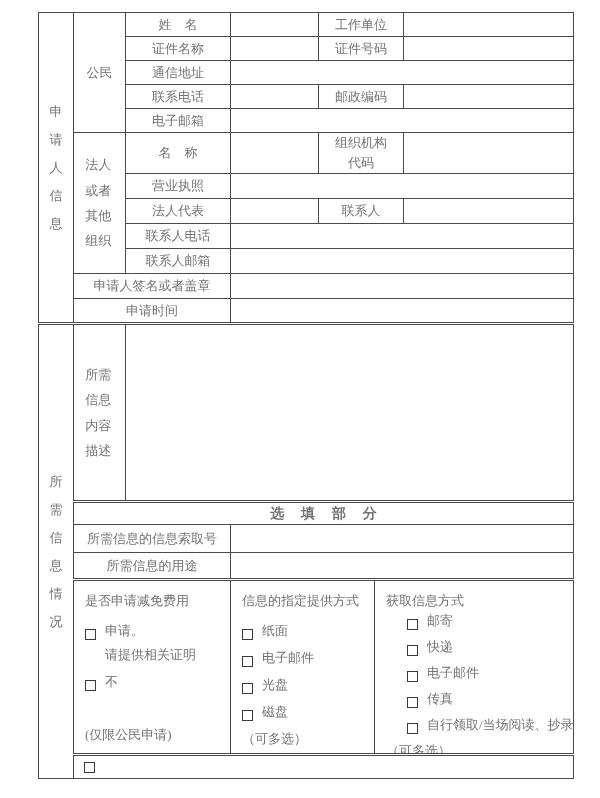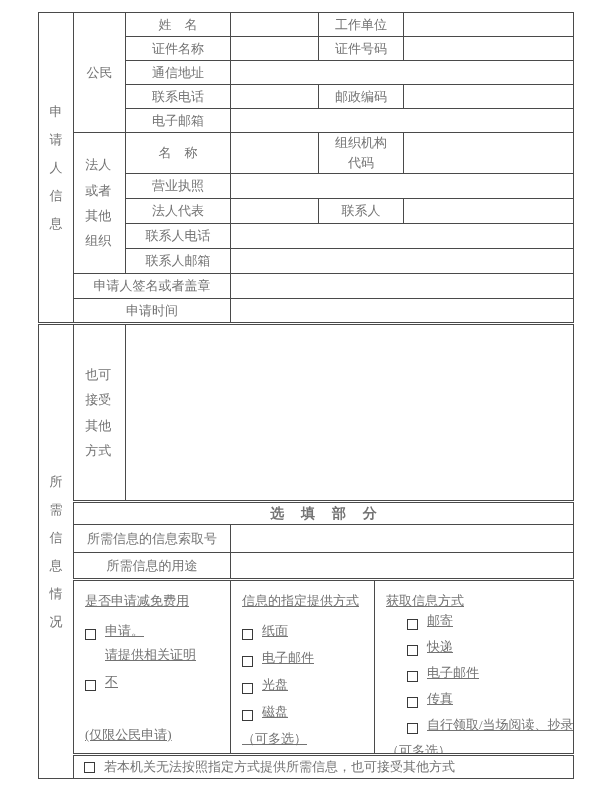--- a/index.html
+++ b/index.html
@@ -22,21 +22,21 @@
   tr.h27 { height:27px; } tr.h174 { height:174px; }
   tr.secbreak > td { border-top:3px double #4a4a4a; }
 
   .vtext { width:1.15em; margin:0 auto; line-height:2.15; word-break:break-all; text-align:center; }
   .wrap2 { width:2.2em; margin:16px auto; line-height:1.95; word-break:break-all; text-align:left; }
   .wrap4 { width:4.6em; margin:0 auto; line-height:1.55; text-align:center; }
 
   .opt-header { font-weight:bold; letter-spacing:1.2em; text-indent:1.2em; font-size:14px; }
 
   td.box { vertical-align:top; text-align:left; }
-  .optbox { display:flex; flex-direction:column; height:172px; padding:11px 6px 9px 11px;text-decoration:underline; }
+  .optbox { display:flex; flex-direction:column; height:172px; padding:11px 6px 9px 11px; }
   .optbox .title { margin-bottom:12px; white-space:nowrap; }
   .opt-row { display:flex; align-items:flex-end; margin-bottom:9px; white-space:nowrap; }
   .optbox.tight .opt-row { margin-bottom:8px;padding-left:21px; }
   .optbox.tight .title { margin-bottom:2px; }
   .cbx { display:inline-block; width:11px; height:11px; border:1px solid #3a3a3a; margin-right:9px; flex:none; background:#fff; }
   .indent-note { margin:-3px 0 9px 20px; white-space:nowrap; }
   .spacer { flex:1 1 auto; }
   .footnote { white-space:nowrap; }
 
   td.footer-cell { text-align:left; padding-left:10px; }
@@ -123,21 +123,21 @@
     <tr class="h25">
       <td colspan="2">申请时间</td>
       <td colspan="4"></td>
     </tr>
 
     <tr class="h178 secbreak">
       <td rowspan="6">
           <div class="vtext">所需信息情况</div>
         </td>
       <td>
-          <div class="wrap2">也可接受其他方式</div>
+          <div class="wrap2">所需信息内容描述</div>
         </td>
       <td colspan="5"></td>
     </tr>
     <tr class="h23 secbreak">
       <td colspan="6" class="opt-header">选填部分</td>
     </tr>
     <tr class="h28">
       <td colspan="2">所需信息的信息索取号</td>
       <td colspan="4"></td>
     </tr>
@@ -209,18 +209,17 @@
             <span>自行领取/当场阅读、抄录</span>
           </div>
           <div class="footnote">（可多选）</div>
         </div>
       </td>
     </tr>
     <tr class="h24 secbreak">
       <td colspan="6" class="footer-cell">
         <div class="footer-inline">
           <span class="cbx"></span>
-          <span>若本机关无法按照指定方式提供所需信息，也可接受其他方式</span>
         </div>
       </td>
     </tr>
   </tbody>
 </table>
 
 </body></html>

